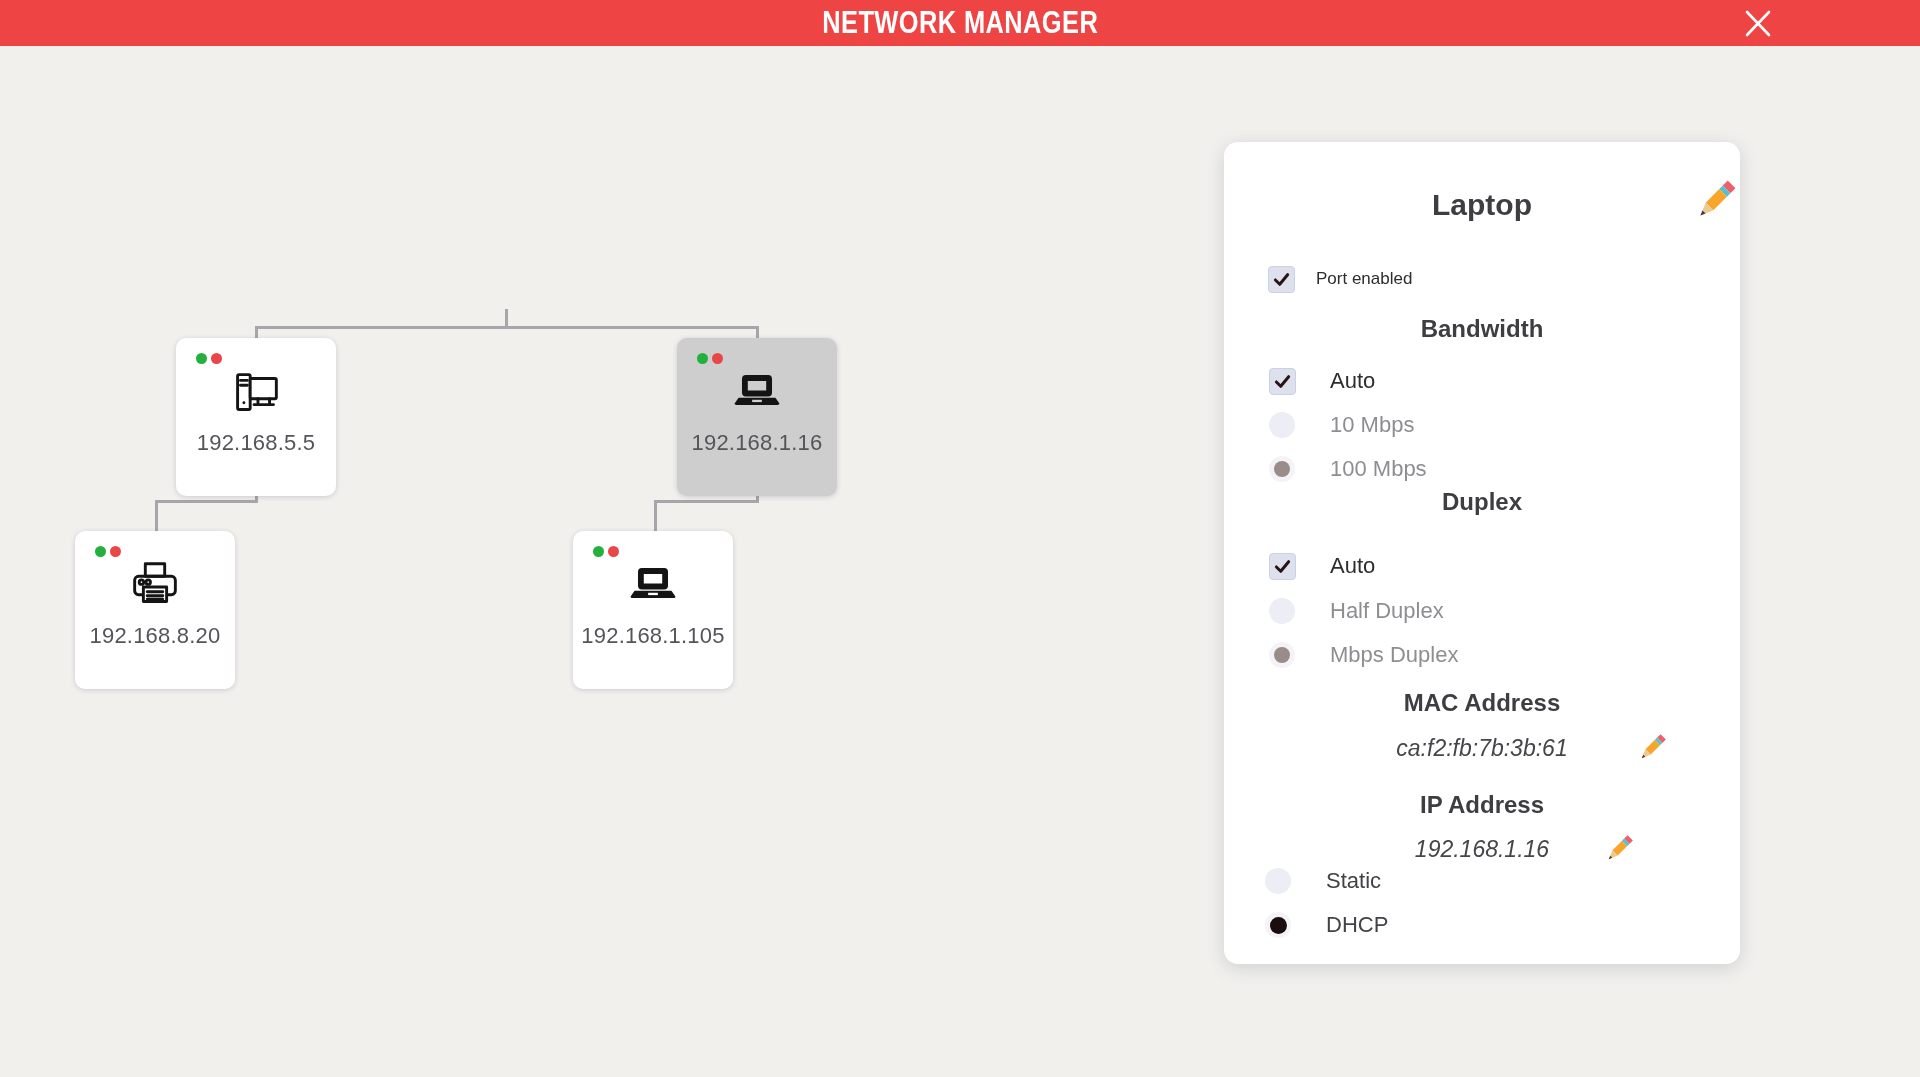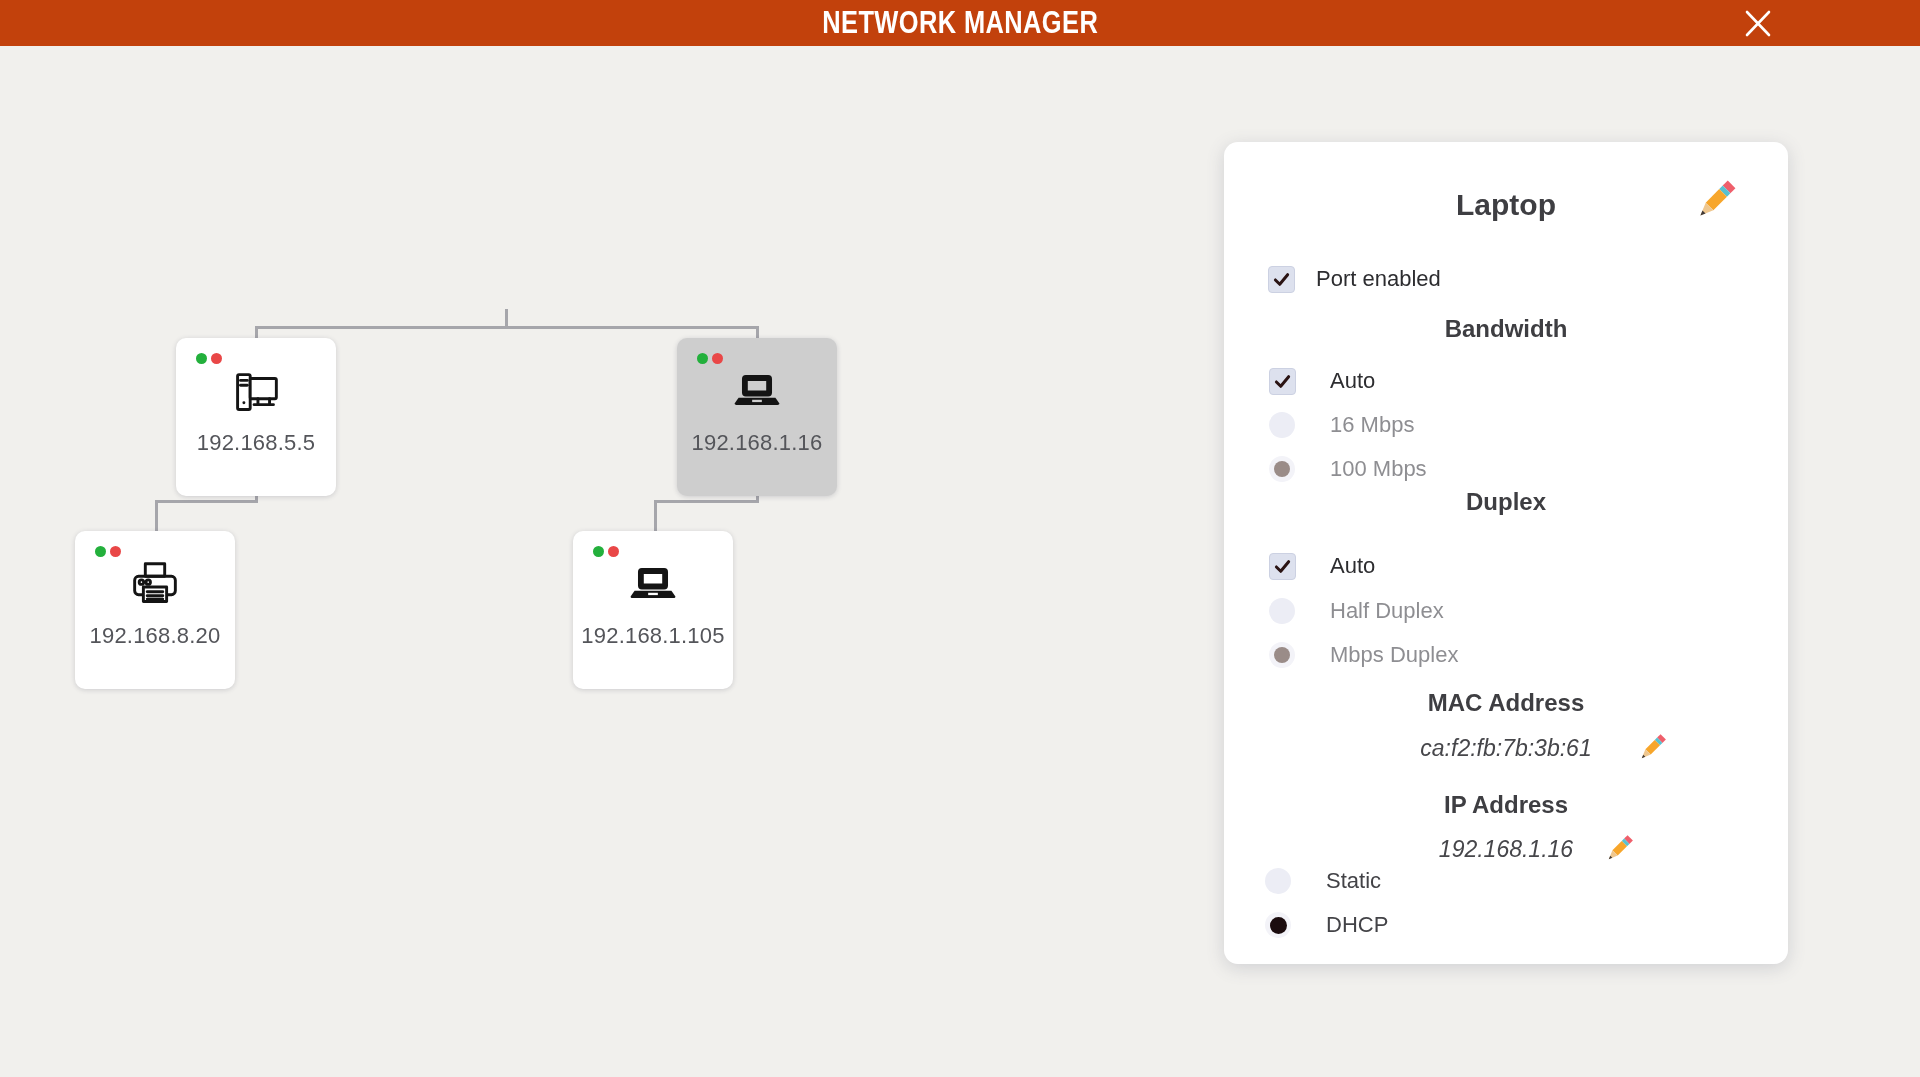--- a/index.html
+++ b/index.html
@@ -7,21 +7,21 @@
   body {
     font-family:"Liberation Sans", sans-serif;
     background:#f1f0ed;
     position:relative;
     overflow:hidden;
   }
 
   
   .titlebar {
     position:absolute; left:0; top:0; width:1920px; height:46px;
-    background:#c2410c; display:flex; align-items:center; justify-content:center;
+    background:#ef4444; display:flex; align-items:center; justify-content:center;
   }
   .titlebar-title {
     color:#fff; font-weight:bold; font-size:31px; letter-spacing:.5px;
     transform:scaleX(.82); transform-origin:center; white-space:nowrap;
   }
   .close-btn {
     position:absolute; right:146px; top:8px; width:32px; height:30px;
     display:flex; align-items:center; justify-content:center; cursor:pointer;
   }
 
@@ -40,37 +40,37 @@
   .dot.green { background:#23b03c; }
   .dot.red   { background:#e94747; }
   .device-icon { position:absolute; left:49px; top:24px; width:62px; height:62px; }
   .node-ip {
     position:absolute; left:0; top:92px; width:100%; text-align:center;
     font-size:22px; color:#54555a; letter-spacing:.2px;
   }
 
   
   .panel {
-    position:absolute; left:1224px; top:142px; width:564px; height:822px;
+    position:absolute; left:1224px; top:142px; width:516px; height:822px;
     background:#fff; border-radius:14px;
     box-shadow:0 4px 18px rgba(80,85,110,.20);
   }
   .prow { position:absolute; left:0; width:100%; height:44px;
           display:flex; align-items:center; }
   .prow.centered { justify-content:center; }
 
   .panel-title { font-size:30px; font-weight:bold; color:#3e3e42; }
   .sec-header  { font-size:24px; font-weight:bold; color:#3e3e42; }
   .value-text  { font-size:23px; font-style:italic; color:#46464a; }
 
   .opt-label   { position:absolute; left:106px; font-size:22px; }
   .opt-label.on   { color:#2d2d30; }
   .opt-label.dim  { color:#8e8e92; }
   .opt-label.mid  { color:#434347; }
-  .port-label  { position:absolute; left:92px; font-size:22px; color:#2d2d30; }
+  .port-label  { position:absolute; left:92px; font-size:17px; color:#2d2d30; }
 
   .checkbox {
     position:absolute; left:44px; width:27px; height:27px; border-radius:4px;
     background:#dde1ee; border:1px solid #ccd1e2;
     display:flex; align-items:center; justify-content:center; cursor:pointer;
   }
   .radio {
     position:absolute; left:45px; width:26px; height:26px; border-radius:50%;
     background:#ecedf5; cursor:pointer;
     display:flex; align-items:center; justify-content:center;
@@ -212,21 +212,21 @@
   <div class="prow" style="top:217px;">
     <div class="checkbox" style="left:45px;">
       <svg width="21" height="21" viewBox="0 0 24 24">
         <path d="M5 12.5 L10 17.5 L19 6.5" fill="none" stroke="#2a1313" stroke-width="3.4" stroke-linecap="round" stroke-linejoin="round"></path>
       </svg>
     </div>
     <div class="opt-label on">Auto</div>
   </div>
   <div class="prow" style="top:261px;">
     <div class="radio"></div>
-    <div class="opt-label dim">16 Mbps</div>
+    <div class="opt-label dim">10 Mbps</div>
   </div>
   <div class="prow" style="top:305px;">
     <div class="radio on"></div>
     <div class="opt-label dim">100 Mbps</div>
   </div>
 
   <div class="prow centered" style="top:338px;">
     <div class="sec-header">Duplex</div>
   </div>
   <div class="prow" style="top:402px;">

